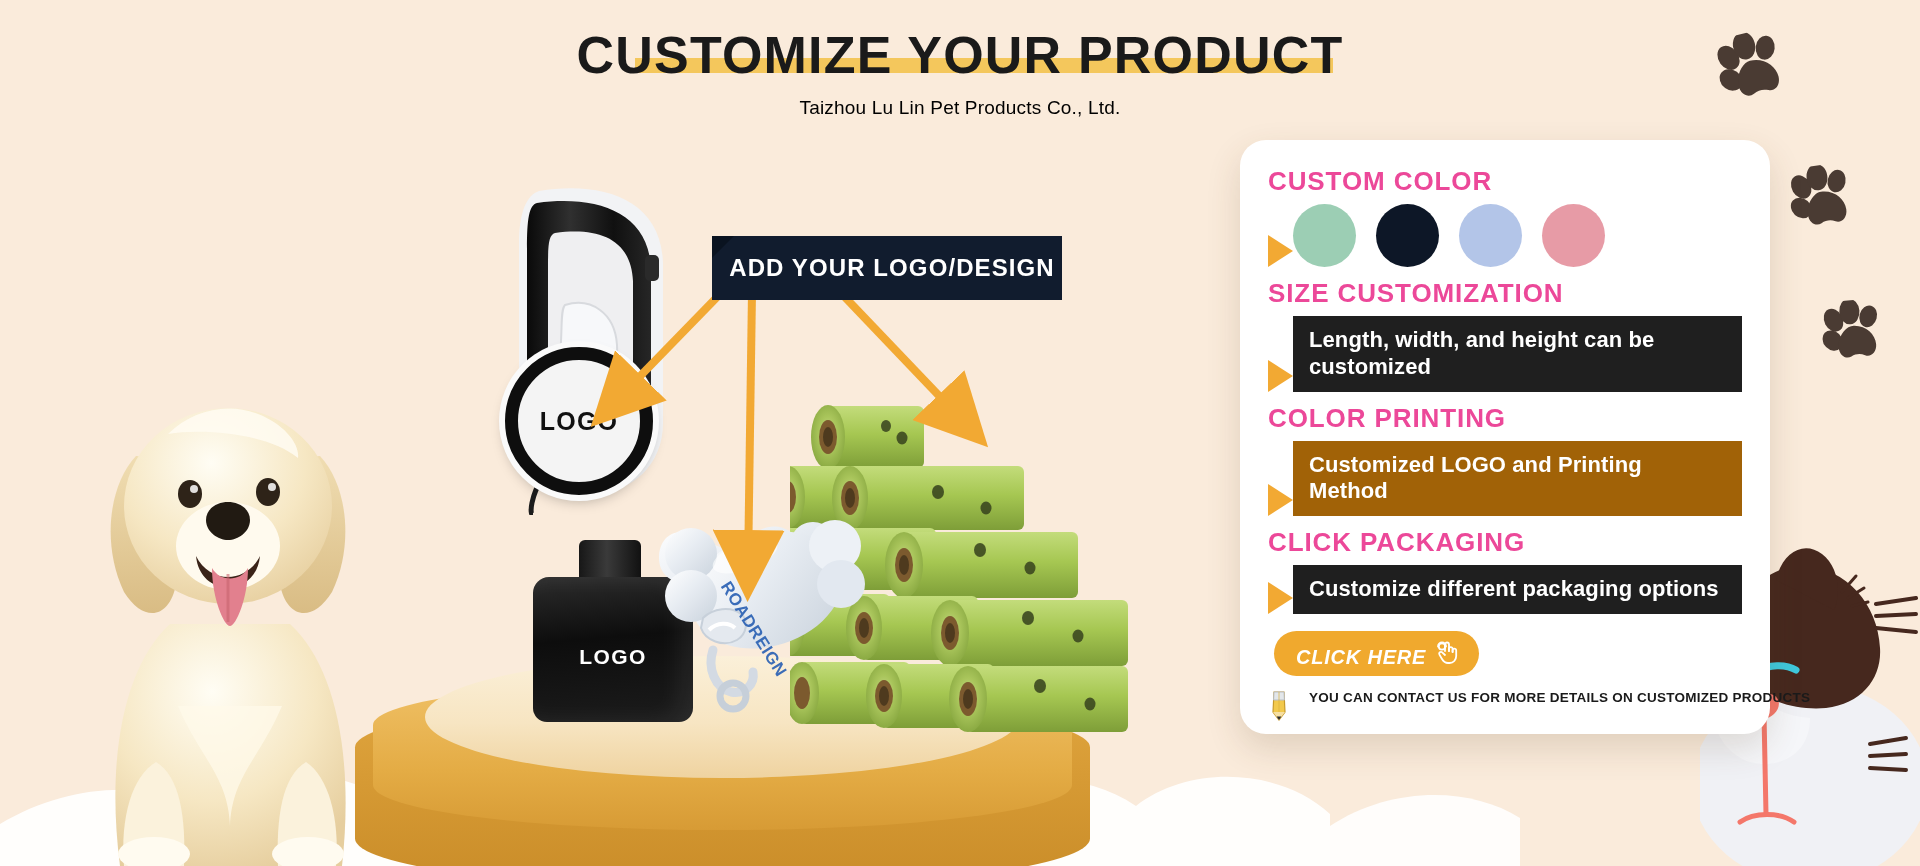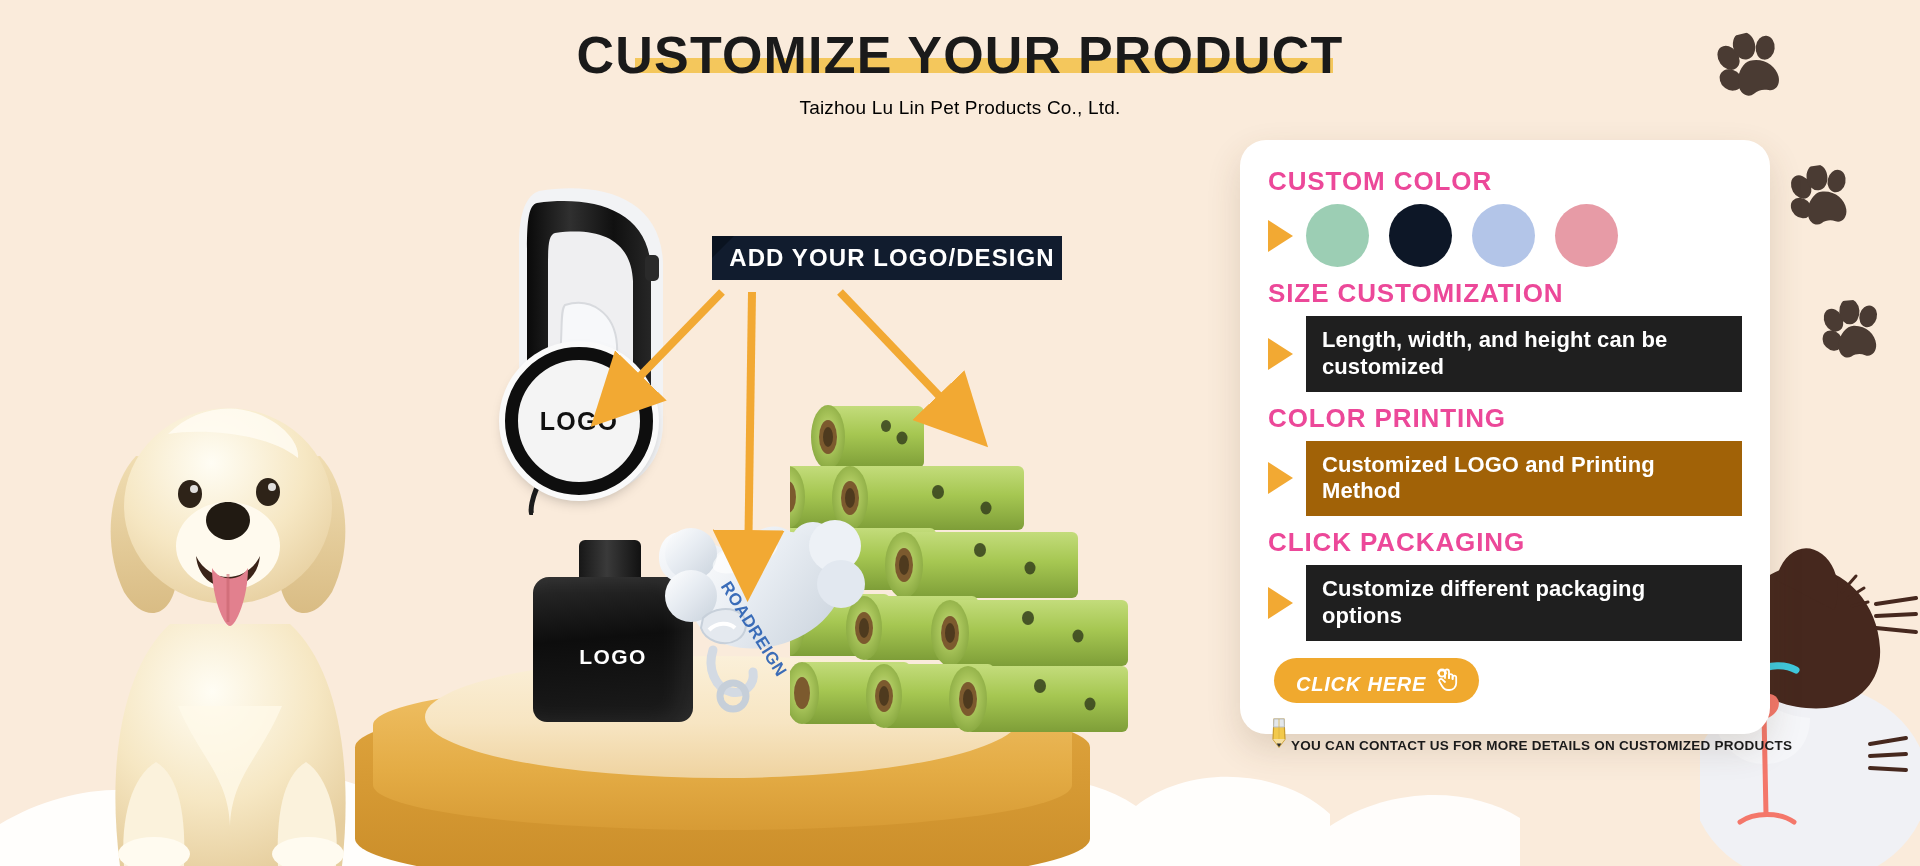--- a/index.html
+++ b/index.html
@@ -230,21 +230,21 @@
     height: 370px;
     z-index: 18;
   }
 
   
   .logo-banner {
     position: absolute;
     left: 712px;
     top: 236px;
     width: 350px;
-    height: 44px;
+    height: 64px;
     z-index: 30;
   }
   .logo-banner .ribbon {
     position: absolute;
     inset: 0;
     background: #111C2E;
     clip-path: polygon(18px 0, 100% 0, 100% 100%, 0 100%, 0 18px);
   }
   .logo-banner .ribbon-tail {
     position: absolute;
@@ -292,22 +292,21 @@
   }
   .opt-heading {
     font-size: 26px;
     font-weight: 700;
     color: #ec4899;
     letter-spacing: 0.9px;
     margin-bottom: 7px;
   }
   .opt-row {
     display: flex;
-    align-items: center;
-    gap: 13px;
+    align-items: flex-end;
     margin-bottom: 11px;
   }
   .tri {
     width: 0; height: 0;
     flex: 0 0 auto;
     border-left: 25px solid #F2A933;
     border-top: 16px solid transparent;
     border-bottom: 16px solid transparent;
   }
   .swatches {
@@ -347,22 +346,22 @@
   .click-here .ch-text {
     color: #FFFFFF;
     font-size: 20px;
     font-weight: 700;
     font-style: italic;
     letter-spacing: 0.8px;
   }
 
   .contact-line {
     display: flex;
-    align-items: flex-end;
-    gap: 1px;
+    align-items: flex-start;
+    gap: 19px;
     margin-top: 14px;
     margin-left: 2px;
   }
   .contact-text {
     font-size: 13.5px;
     font-weight: 600;
     letter-spacing: 0.25px;
     color: #1A1A1A;
     white-space: nowrap;
   }

